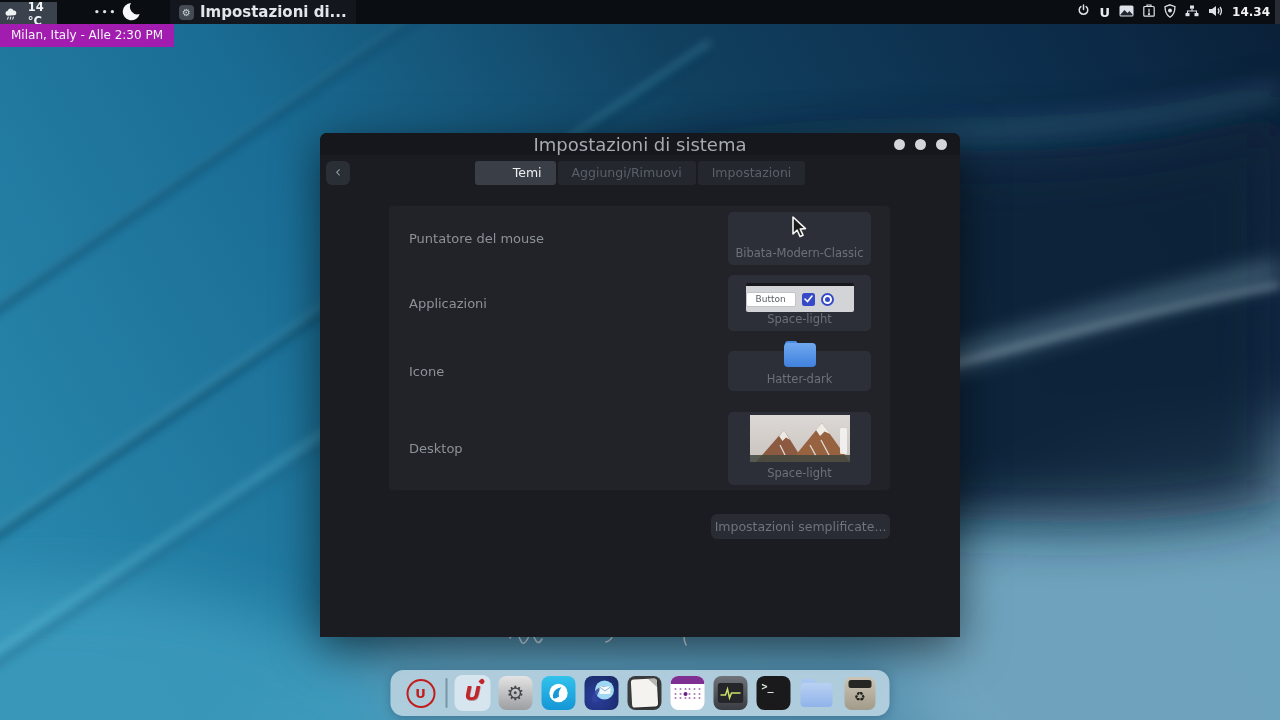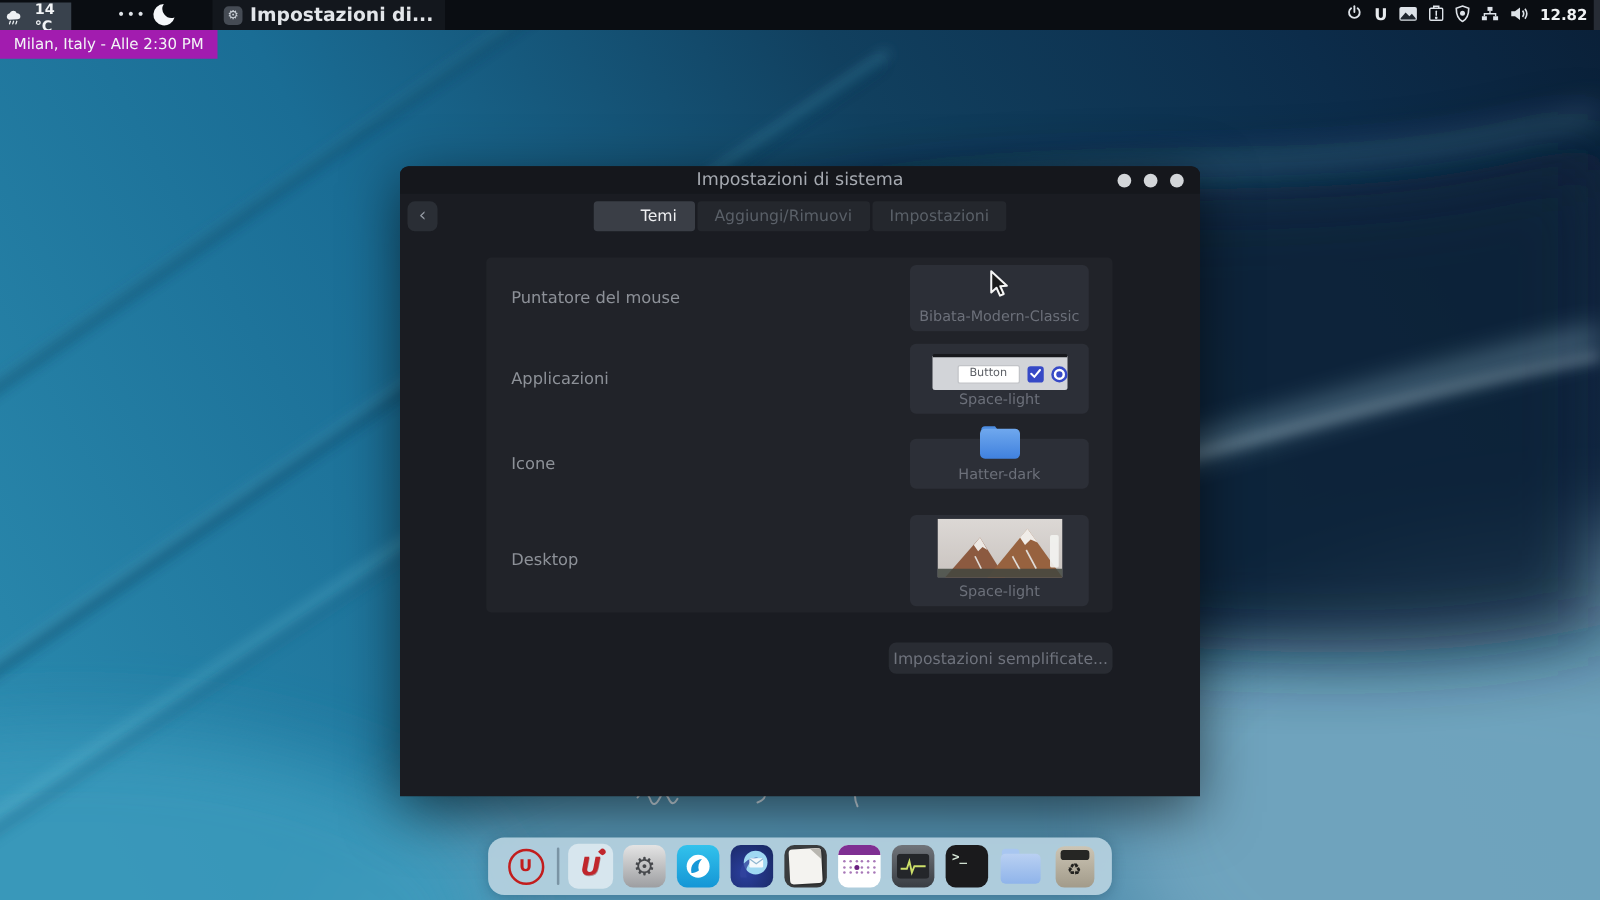--- a/index.html
+++ b/index.html
@@ -22,39 +22,39 @@
   .tray { position:absolute; right:10px; top:0; height:24px; display:flex; align-items:center; gap:9px; }
   .tray-clock { font-weight:bold; font-size:12px; color:#f0f2f4; }
   .show-desktop-strip { position:absolute; right:0; top:0; width:5px; height:24px; background:#272c35; }
 
   
   #tooltip { position:absolute; left:0; top:24px; z-index:6; background:#a21caf; color:#f3f5f7; font-size:12px; padding:4px 11px 5px 11px; white-space:nowrap; }
 
   
   #swin { position:absolute; left:320px; top:133px; width:640px; height:504px; background:#1a1c22; z-index:2; border-radius:7px 7px 0 0; box-shadow:0 12px 45px rgba(0,0,0,0.55); }
   .titlebar { position:relative; height:22px; background:#15171c; border-radius:7px 7px 0 0; }
-  .titlebar-title { text-align:center; line-height:23px; font-size:14px; color:#a6aab1; }
+  .titlebar-title { text-align:center; line-height:23px; font-size:18px; color:#a6aab1; }
   .win-controls { position:absolute; right:13px; top:6px; display:flex; gap:10px; }
   .win-circle { width:11px; height:11px; border-radius:50%; background:#d3d6d9; }
   .tabbar { position:relative; height:38px; }
   .back-btn { position:absolute; left:6px; top:6px; width:24px; height:24px; background:#2a2e35; border-radius:6px; color:#949aa3; font-size:15px; display:flex; align-items:center; justify-content:center; padding-bottom:2px; }
   .tabs { position:absolute; left:0; right:0; top:6px; display:flex; justify-content:center; gap:2px; }
   .tab { padding:4px 14px 5px 14px; font-size:12.5px; border-radius:3px; background:#24272d; color:#5a6068; }
   .tab.active { background:#3a3e46; color:#edeef0;padding-left:38px; }
 
   .card { position:absolute; left:69px; top:73px; width:501px; height:284px; background:#212329; border-radius:4px; display:flex; flex-direction:column; }
   .crow { display:flex; align-items:center; justify-content:space-between; padding:0 19px 0 20px; }
   .crow-label { font-size:13px; color:#8d9198; }
   .tile { width:143px; background:#2c2f37; border-radius:5px; position:relative; display:flex; flex-direction:column; align-items:center; justify-content:flex-end; }
   .tile-caption { font-size:11.5px; color:#6c707a; margin-bottom:5px; }
   .r1 { height:64px; } .r2 { height:66px; } .r3 { height:70px; } .r4 { height:84px; }
   .t1 { height:53px; } .t2 { height:56px; } .t3 { height:40px; } .t4 { height:73px; }
   .cursor-wrap { position:absolute; top:3px; left:62px; }
 
-  .widgetprev { width:108px; height:29px; background:#d2d4d8; border-radius:2px; border-top:3px solid #17181c; display:flex; align-items:center; gap:6px; padding-left:20px; margin-top:4px; }
+  .widgetprev { width:108px; height:29px; background:#d2d4d8; border-radius:2px; border-top:3px solid #17181c; display:flex; align-items:center; gap:6px; padding-left:0; margin-top:4px; }
   .wp-chip { background:#ffffff; border:1px solid #c2c4c8; border-radius:2px; font-size:9px; color:#5d6066; padding:1px 9px 2px 9px; }
   .wp-check { width:13px; height:13px; background:#3649c6; border-radius:2.5px; display:flex; align-items:center; justify-content:center; }
   .wp-radio { width:13px; height:13px; background:#ffffff; border:2px solid #3649c6; border-radius:50%; display:flex; align-items:center; justify-content:center; }
   .wp-radio-dot { width:5px; height:5px; background:#3649c6; border-radius:50%; }
 
   .footer-btn { position:absolute; right:70px; top:381px; width:179px; height:25px; background:#292c33; border-radius:6px; display:flex; align-items:center; justify-content:center; font-size:12.5px; color:#6f737d; }
 
   
   #dock { position:absolute; left:50%; transform:translateX(-50%); bottom:4px; height:46px; background:rgba(182,209,224,0.92); border-radius:13px; z-index:3; display:flex; align-items:center; gap:7px; padding:0 12px; box-shadow:0 2px 10px rgba(0,30,50,0.25); }
   .dock-item { width:36px; height:36px; display:flex; align-items:center; justify-content:center; position:relative; }
@@ -196,21 +196,21 @@
           <path d="M7,3.7 V6 M2.5,8 V6 H11.5 V8" stroke="#dde2e8" stroke-width="1.1" fill="none"></path>
         </svg>
       </span>
       <span>
         <svg width="15" height="12" viewBox="0 0 15 12">
           <path d="M1,4 H4 L8,1 V11 L4,8 H1 Z" fill="#dde2e8"></path>
           <path d="M10,3.5 a4,4 0 0 1 0,5" stroke="#dde2e8" stroke-width="1.3" fill="none"></path>
           <path d="M12,2 a6.8,6.8 0 0 1 0,8" stroke="#dde2e8" stroke-width="1.3" fill="none"></path>
         </svg>
       </span>
-      <span class="tray-clock">12.82</span>
+      <span class="tray-clock">14.34</span>
     </div>
     <div class="show-desktop-strip"></div>
   </div>
 
   <div id="tooltip">Milan, Italy - Alle 2:30 PM</div>
 
   <div id="swin">
     <div class="titlebar">
       <div class="titlebar-title">Impostazioni di sistema</div>
       <div class="win-controls">

